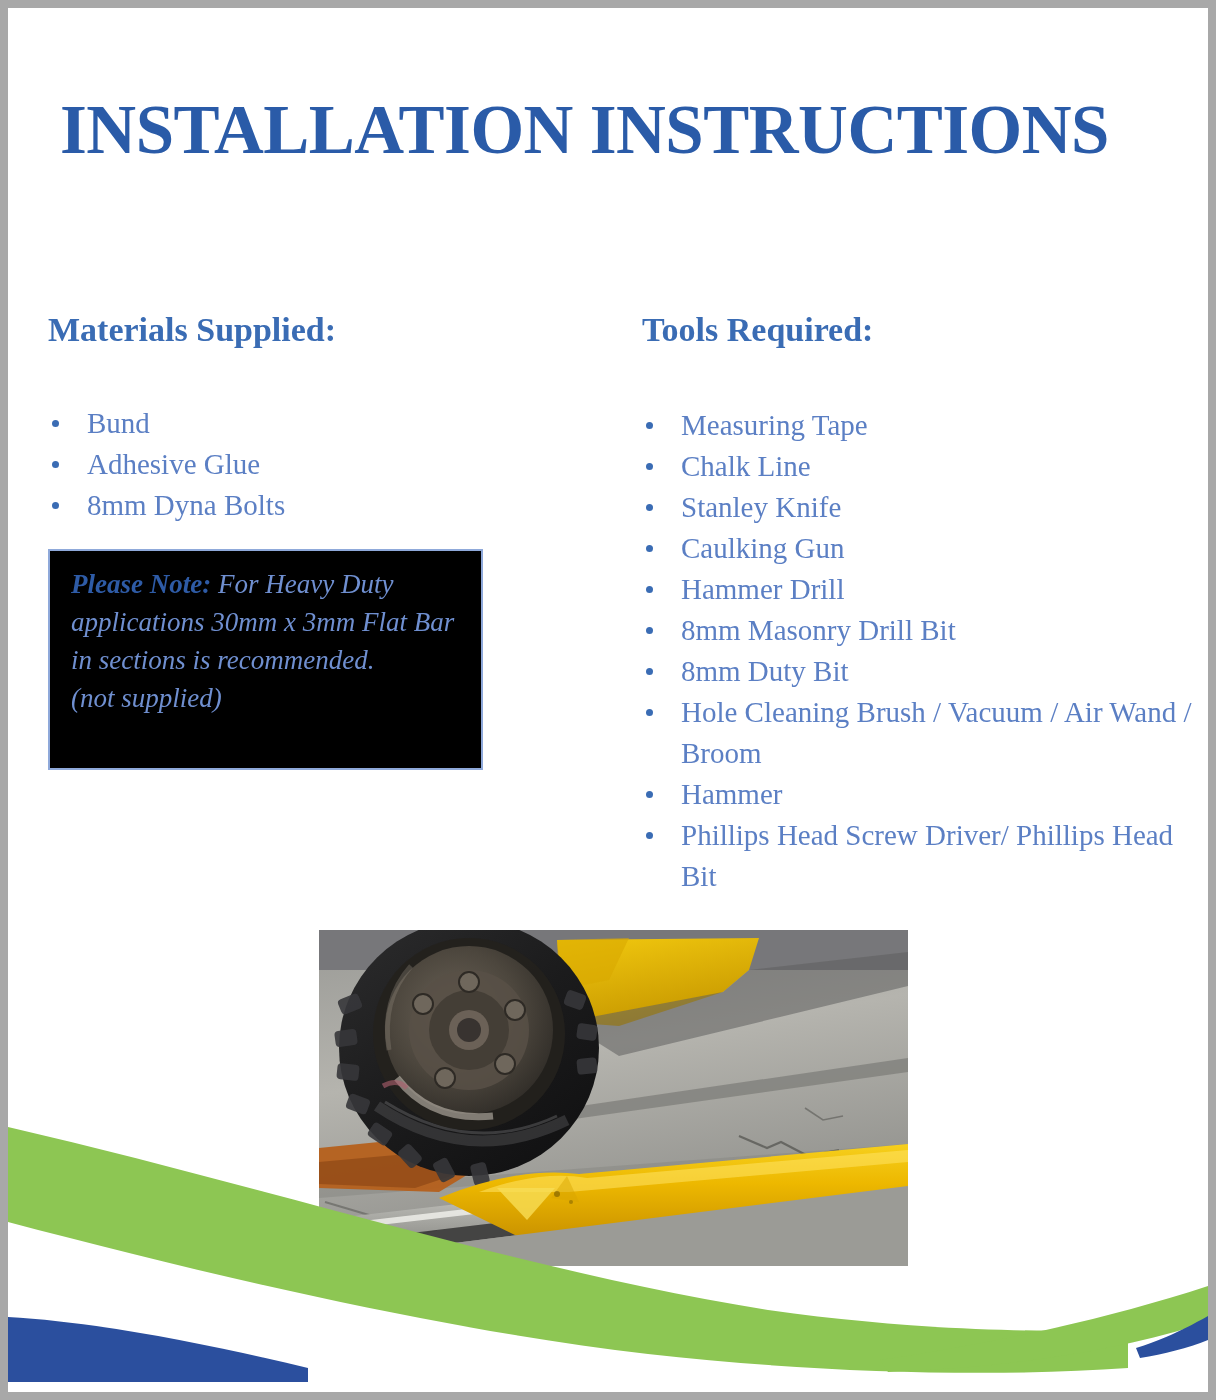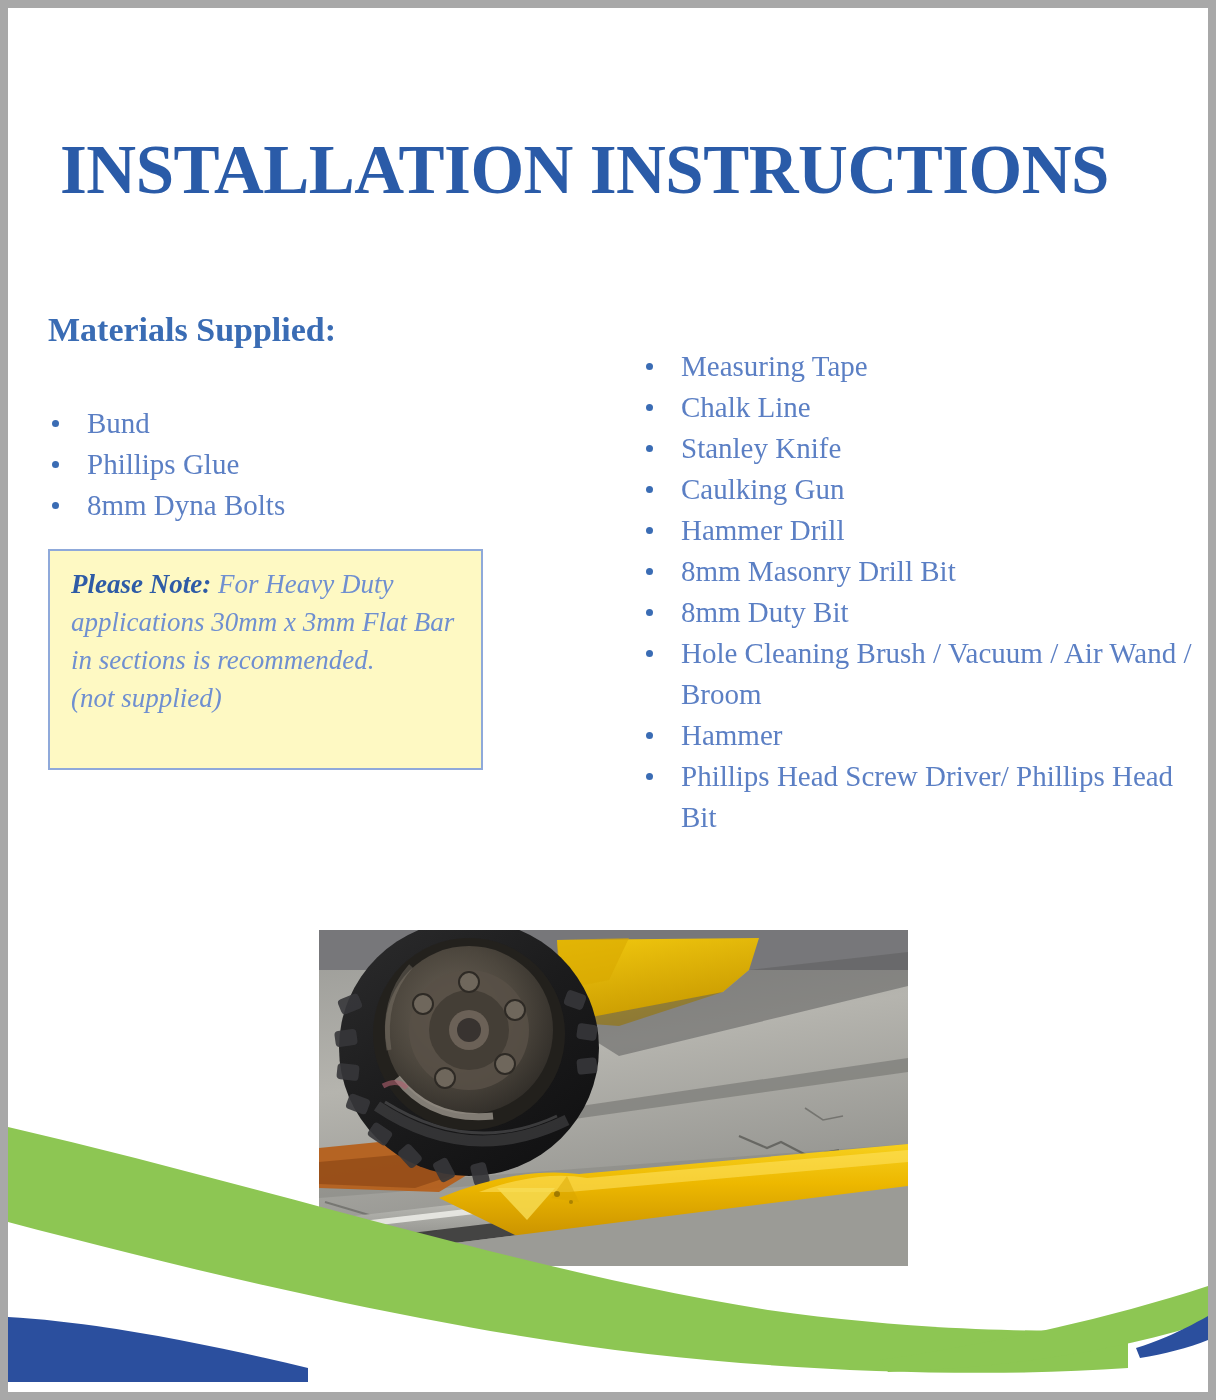--- a/index.html
+++ b/index.html
@@ -31,21 +31,20 @@
     left: 52px;
     top: 88px;
     width: 1120px;
     font-size: 69px;
     line-height: 1.0;
     font-weight: bold;
     letter-spacing: -0.5px;
     color: #2a5ba8;
     white-space: nowrap;
     font-family: "Liberation Serif", "DejaVu Serif", serif;
-    margin-top: 40px;
   }
 
   
   .column { position: absolute; }
   #materials-column { left: 40px; top: 302px; width: 520px; }
   #tools-column     { left: 634px; top: 302px; width: 560px; }
 
   .section-heading {
     font-size: 34px;
     font-weight: bold;
@@ -57,21 +56,21 @@
 
   ul.item-list {
     list-style: none;
     margin: 0;
     padding: 0;
     color: #5b7fc4;
     font-size: 29px;
     line-height: 41px;
   }
   #materials-column ul.item-list { margin-top: 54px; }
-  #tools-column ul.item-list     { margin-top: 36px; }
+  #tools-column ul.item-list     { margin-top: 56px; }
 
   ul.item-list li {
     position: relative;
     padding-left: 39px;
     margin: 0;
   }
   ul.item-list li .bullet-dot {
     position: absolute;
     left: 4px;
     top: 17px;
@@ -83,21 +82,21 @@
 
   
   #note-box {
     position: absolute;
     left: 40px;
     top: 541px;
     width: 435px;
     height: 221px;
     border: 2px solid #8fa9da;
     box-sizing: border-box;
-    background: #fef9c3;
+    background: #000000;
   }
   #note-box .note-text {
     position: absolute;
     left: 21px;
     top: 14px;
     right: 12px;
     font-size: 27px;
     line-height: 38px;
     font-style: italic;
     color: #6f8fd0;
@@ -141,37 +140,38 @@
 
   <div id="materials-column" class="column">
     <div class="section-heading">Materials Supplied:</div>
     <ul class="item-list">
       <li>
         <span class="bullet-dot"></span>
         <span>Bund</span>
       </li>
       <li>
         <span class="bullet-dot"></span>
-        <span>Phillips Glue</span>
+        <span>Adhesive Glue</span>
       </li>
       <li>
         <span class="bullet-dot"></span>
         <span>8mm Dyna Bolts</span>
       </li>
     </ul>
   </div>
 
   <div id="note-box">
     <div class="note-text">
       <span class="note-label">Please Note:</span><span> For Heavy Duty applications 30mm x 3mm Flat Bar in sections is recommended.</span><br>
       <span>(not supplied)</span>
     </div>
   </div>
 
   <div id="tools-column" class="column">
+    <div class="section-heading">Tools Required:</div>
     <ul class="item-list">
       <li>
         <span class="bullet-dot"></span>
         <span>Measuring Tape</span>
       </li>
       <li>
         <span class="bullet-dot"></span>
         <span>Chalk Line</span>
       </li>
       <li>

